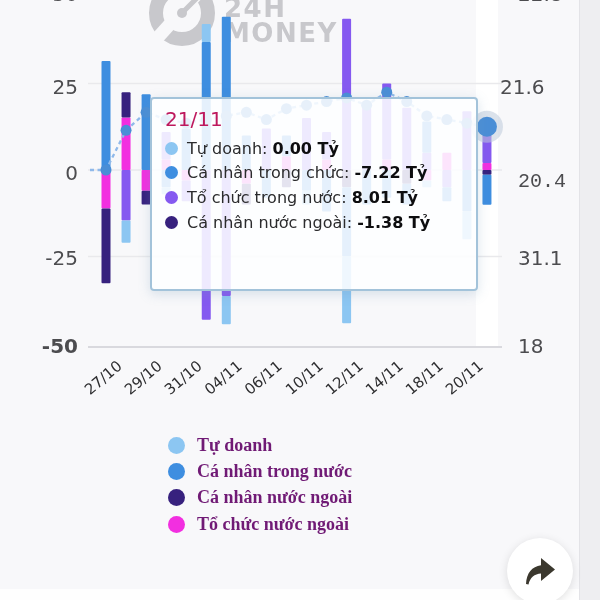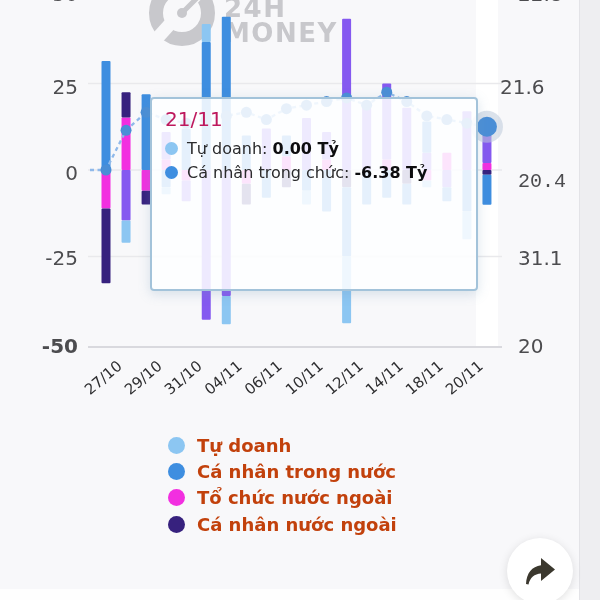--- a/index.html
+++ b/index.html
@@ -35,21 +35,21 @@
   .tt-label{font-size:16px;color:#2b2b2d;white-space:pre;}
   .tt-value{font-size:16px;font-weight:700;color:#0d0d0f;white-space:pre;}
 
   
   .legend{position:absolute;left:168px;top:432px;z-index:3;}
   .lg-row{display:flex;align-items:center;height:26.4px;}
   .lg-dot{width:17px;height:17px;border-radius:50%;margin-right:12px;flex:0 0 17px;}
   .lg-line{width:30px;display:flex;align-items:center;margin-right:8px;flex:0 0 30px;}
   .lg-line .dash{width:8px;height:3px;background:#a9c6ea;border-radius:2px;}
   .lg-line .dot{width:10px;height:10px;border-radius:50%;background:#5e9cdc;margin:0 2px;}
-  .lg-label{font-size:18px;font-weight:600;color:#c2410c;}
+  .lg-label{font-size:18px;font-weight:600;color:#701a75;font-family:Liberation Serif, serif;}
 
   
   .share-btn{position:absolute;left:507px;top:538px;width:66px;height:66px;border-radius:50%;
              background:#ffffff;border:none;box-shadow:0 2px 10px rgba(0,0,0,0.12);
              display:flex;align-items:center;justify-content:center;z-index:6;cursor:pointer;}
 </style>
 </head>
 <body>
 
 <div id="app">
@@ -169,21 +169,21 @@
       <div class="tick left" style="left: 28px; top: 75px;">25</div>
       <div class="tick left" style="left: 28px; top: 161px;">0</div>
       <div class="tick left" style="left: 28px; top: 246px;">-25</div>
       <div class="tick left" style="left: 28px; top: 334px; font-weight: bold;">-50</div>
     </div>
   <div id="right-ticks">
       <div class="tick right" style="left: 518px; top: -18px;">22.8</div>
       <div class="tick right" style="left: 500px; top: 75px;">21.6</div>
       <div class="tick right" style="left: 518px; top: 170px; font-family: Liberation Mono, monospace;">20.4</div>
       <div class="tick right" style="left: 518px; top: 246px;">31.1</div>
-      <div class="tick right" style="left: 518px; top: 334px;">20</div>
+      <div class="tick right" style="left: 518px; top: 334px;">18</div>
     </div>
   <div id="x-ticks">
       <div class="xtick" style="left: 56px; top: 357px;">27/10</div>
       <div class="xtick" style="left: 96.1px; top: 357px;">29/10</div>
       <div class="xtick" style="left: 136.2px; top: 357px;">31/10</div>
       <div class="xtick" style="left: 176.3px; top: 357px;">04/11</div>
       <div class="xtick" style="left: 216.4px; top: 357px;">06/11</div>
       <div class="xtick" style="left: 256.5px; top: 357px;">10/11</div>
       <div class="xtick" style="left: 296.6px; top: 357px;">12/11</div>
       <div class="xtick" style="left: 336.7px; top: 357px;">14/11</div>
@@ -195,41 +195,51 @@
     <div class="tt-date">21/11</div>
     <div id="tt-rows">
         <div class="tt-row">
           <span class="tt-dot" style="background: rgb(140, 198, 242);"></span>
           <span class="tt-label">Tự doanh: </span>
           <span class="tt-value">0.00 Tỷ</span>
         </div>
         <div class="tt-row">
           <span class="tt-dot" style="background: rgb(62, 142, 224);"></span>
           <span class="tt-label">Cá nhân trong chức: </span>
-          <span class="tt-value">-6.38 Tỷ</span>
+          <span class="tt-value">-7.22 Tỷ</span>
+        </div>
+        <div class="tt-row">
+          <span class="tt-dot" style="background: rgb(133, 89, 240);"></span>
+          <span class="tt-label">Tổ chức trong nước: </span>
+          <span class="tt-value">8.01 Tỷ</span>
+        </div>
+        <div class="tt-row">
+          <span class="tt-dot" style="background: rgb(55, 33, 126);"></span>
+          <span class="tt-label">Cá nhân nước ngoài: </span>
+          <span class="tt-value">-1.38 Tỷ</span>
         </div>
       </div>
   </div>
 
   <div class="legend" id="legend">
       <div class="lg-row">
         <span class="lg-dot" style="background: rgb(140, 198, 242);"></span>
         <span class="lg-label">Tự doanh</span>
       </div>
       <div class="lg-row">
         <span class="lg-dot" style="background: rgb(62, 142, 224);"></span>
         <span class="lg-label">Cá nhân trong nước</span>
       </div>
       <div class="lg-row">
+        <span class="lg-dot" style="background: rgb(55, 33, 126);"></span>
+        <span class="lg-label">Cá nhân nước ngoài</span>
+      </div>
+      <div class="lg-row">
         <span class="lg-dot" style="background: rgb(242, 47, 224);"></span>
         <span class="lg-label">Tổ chức nước ngoài</span>
-      </div>
-      <div class="lg-row">
-        <span class="lg-dot" style="background: rgb(55, 33, 126);"></span>
-        <span class="lg-label">Cá nhân nước ngoài</span>
       </div>
     </div>
 
   <button class="share-btn">
     <span>
       <svg width="36" height="34" viewBox="0 0 36 34">
         <path d="M4 31 C4.5 20 10 13.5 19 12.2 L19 5 L33 16.5 L19 28 L19 20.5 C12.5 21 8 24.5 6.5 31.5 Z" fill="#3b382e"></path>
       </svg>
     </span>
   </button>

